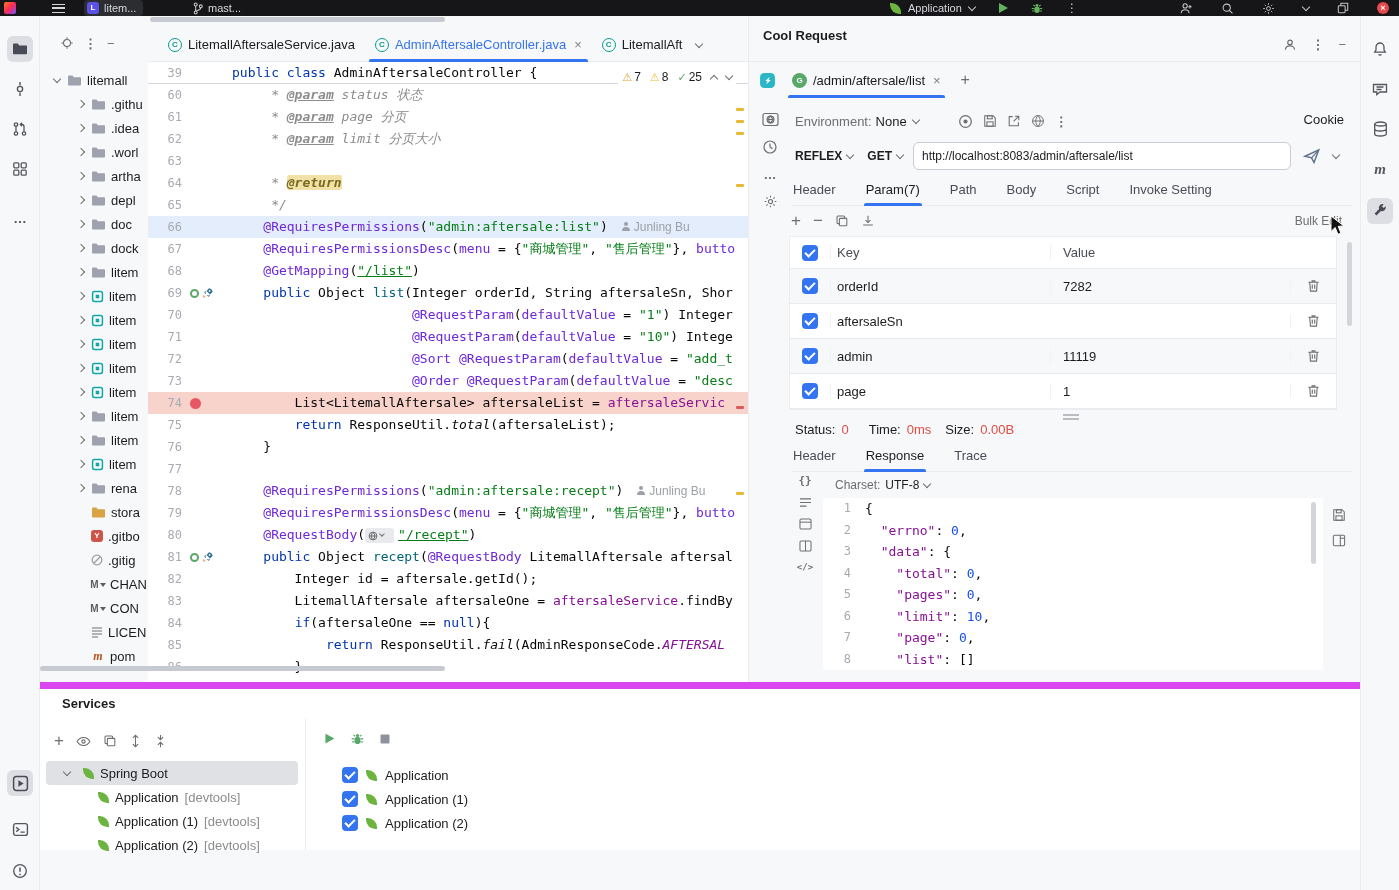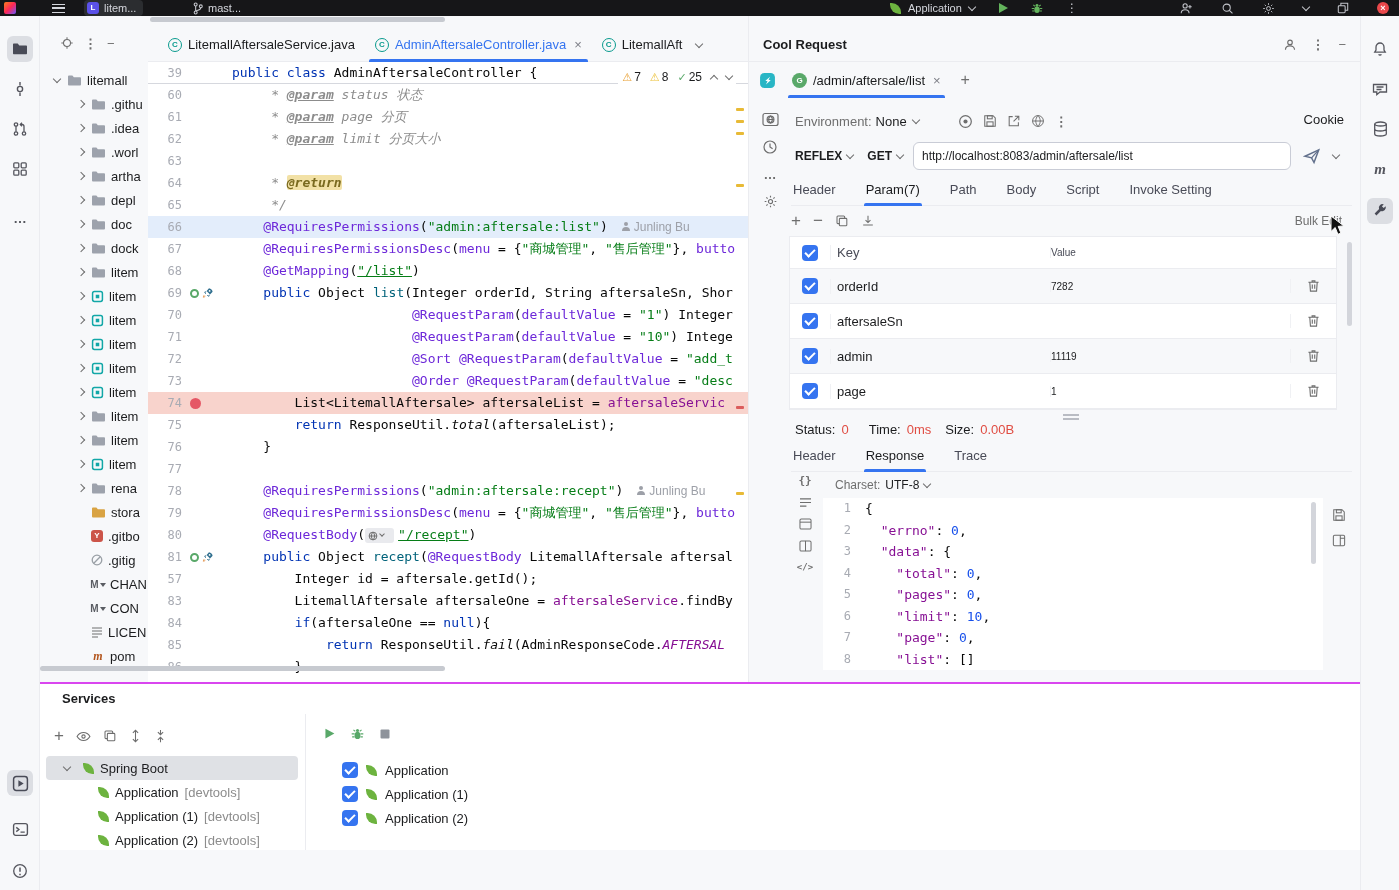--- a/index.html
+++ b/index.html
@@ -71,21 +71,21 @@
 .pico{display:inline-block;width:8px;height:9px;position:relative}
 .pico::before{content:"";position:absolute;top:0;left:2px;width:4px;height:4px;border-radius:50%;background:#9da0a8}
 .pico::after{content:"";position:absolute;bottom:0;left:0;width:8px;height:4px;border-radius:4px 4px 0 0;background:#9da0a8}
 .inlay{display:inline-flex;align-items:center;gap:2px;background:#e9eaee;border-radius:3px;padding:0 3px;margin-right:4px;height:15px;vertical-align:middle}
 #insp-widget{position:absolute;right:12px;top:51px;height:20px;display:flex;align-items:center;gap:9px;font-size:12px;background:#fff;padding:0 4px;z-index:5}
 .insp{display:flex;align-items:center;gap:2px}
 .insp .wico{font-size:11px}
 .stripe-tick{position:absolute;right:4px;width:8px;height:3px;border-radius:1px}
 
 #cool-request{position:absolute;left:748px;top:16px;width:612px;height:666px;background:#f7f8fa;border-left:1px solid #ebecf0;overflow:hidden}
-#cr-header{position:absolute;left:0;top:12px;right:0;height:34px;border-bottom:1px solid #ebecf0;display:flex;align-items:center;padding:0 14px}
+#cr-header{position:absolute;left:0;top:12px;right:0;height:34px;border-bottom:1px solid #ebecf0;display:flex;padding:0 14px}
 #cr-title{font-weight:bold;font-size:13px}
 #cr-header .right{margin-left:auto;display:flex;gap:14px;align-items:center;color:#6e6e6e}
 #cr-tabrow{position:absolute;left:0;top:46px;right:0;height:36px;display:flex;align-items:center;padding-left:10px;gap:8px}
 .req-tab{display:flex;align-items:center;gap:6px;height:36px;padding:0 8px;position:relative;font-size:13px}
 .req-tab::after{content:"";position:absolute;left:4px;right:4px;bottom:0;height:3px;background:#3574f0;border-radius:2px 2px 0 0}
 .get-ic{width:15px;height:15px;border-radius:50%;background:#59a869;color:#fff;font:bold 8px/15px "Liberation Sans",sans-serif;text-align:center;flex:none}
 .mini-col{position:absolute;left:8px;width:26px;display:flex;flex-direction:column;align-items:center;color:#6e6e6e}
 #env-row{position:absolute;left:46px;top:88px;right:8px;height:34px;display:flex;align-items:center;gap:4px;color:#6e6e6e;font-size:13px}
 #env-row .icons{display:flex;gap:10px;margin-left:28px;align-items:center}
 #cookie-label{position:absolute;right:16px;top:96px;font-size:13px;color:#1b1c1e}
@@ -97,39 +97,39 @@
 .cr-tab.active{color:#1b1c1e}
 .cr-tab.active::after{content:"";position:absolute;left:0;right:0;bottom:-1px;height:3px;background:#3574f0;border-radius:2px 2px 0 0}
 #cr-toolbar{position:absolute;left:42px;top:192px;right:8px;height:26px;display:flex;align-items:center;gap:12px;color:#6e6e6e}
 #bulk-edit{position:absolute;right:10px;font-size:12px;color:#6e6e6e}
 #param-table{position:absolute;left:40px;top:220px;width:548px;background:#fff;border:1px solid #ebecf0}
 .p-row{display:flex;height:35px;align-items:center;border-bottom:1px solid #ebecf0;background:#fff}
 .p-row.head{height:32px}
 .p-row.alt{background:#f7f8fa}
 .p-cell-cb{width:40px;display:flex;justify-content:center;flex:none}
 .p-cell-key{width:220px;padding-left:6px;border-left:1px solid #f0f1f4;flex:none;font-size:13px}
-.p-cell-val{width:240px;padding-left:0;border-left:1px solid #f0f1f4;flex:none;font-size:10px}
+.p-cell-val{width:240px;padding-left:12px;border-left:1px solid #f0f1f4;flex:none;font-size:13px}
 .p-cell-del{width:46px;display:flex;justify-content:center;border-left:1px solid #f0f1f4;flex:none}
 .cb{width:16px;height:16px;border-radius:4px;background:#3574f0;position:relative;flex:none}
 .cb::after{content:"";position:absolute;left:5px;top:2px;width:4px;height:8px;border:solid #fff;border-width:0 2px 2px 0;transform:rotate(45deg)}
 #drag-handle{position:absolute;left:314px;top:398px;width:16px;height:6px;border-top:2px solid #b9bcc3;border-bottom:2px solid #b9bcc3}
 #status-row{position:absolute;left:46px;top:402px;height:22px;display:flex;align-items:center;gap:6px;font-size:13px}
 .stat-val{color:#e04d43}
 #resp-tabs{position:absolute;left:42px;top:428px;right:8px;height:28px;display:flex;gap:26px;align-items:flex-end;border-bottom:1px solid #ebecf0}
 #charset-row{position:absolute;left:86px;top:458px;height:22px;display:flex;align-items:center;gap:5px;font-size:12px}
 #charset-row .lbl{color:#6e6e6e}
 #resp-icons{position:absolute;left:44px;top:458px;width:24px;display:flex;flex-direction:column;gap:10px;align-items:center;color:#6e6e6e}
 #json-view{position:absolute;left:74px;top:482px;width:500px;height:172px;background:#fff;overflow:hidden}
 .j-row{height:21.5px;display:flex;font:13px/21.5px "DejaVu Sans Mono",monospace;white-space:pre}
 .j-num{width:28px;text-align:right;color:#a8abb3;font-size:12px;flex:none;margin-right:14px}
 #resp-right-icons{position:absolute;right:14px;top:492px;display:flex;flex-direction:column;gap:12px;color:#6e6e6e}
 
 #right-strip{position:absolute;left:1360px;top:16px;width:39px;height:874px;background:#f7f8fa;border-left:1px solid #ebecf0;z-index:10}
 
-#services{position:absolute;left:40px;top:682px;width:1320px;height:168px;background:#fff;border-top:2px solid #d946ef}
+#services{position:absolute;left:40px;top:682px;width:1320px;height:168px;background:#fff;border-top:7px solid #d946ef}
 #svc-title{position:absolute;left:22px;top:7px;font-weight:bold;font-size:13px}
 #svc-toolbar-l{position:absolute;left:14px;top:42px;display:flex;gap:12px;color:#6e6e6e;align-items:center}
 #svc-toolbar-r{position:absolute;left:283px;top:42px;display:flex;gap:14px;align-items:center}
 #svc-divider{position:absolute;left:265px;top:30px;bottom:0;width:1px;background:#ebecf0}
 #svc-tree-host{position:absolute;left:0;top:72px;width:264px}
 .svc-row{height:24px;display:flex;align-items:center;padding-left:18px;gap:6px;font-size:13px;margin:0 6px;border-radius:4px;white-space:nowrap}
 .svc-row.sel{background:#dfe1e5}
 .svc-row.child{padding-left:52px}
 .svc-suffix{color:#8c8c8c}
 #svc-cb-host{position:absolute;left:302px;top:74px}
@@ -524,21 +524,21 @@
                 <circle cx="8" cy="8" r="6.2"></circle>
                 <path d="M1.8 8h12.4M8 1.8c-3.4 3.6-3.4 8.8 0 12.4 3.4-3.6 3.4-8.8 0-12.4z"></path>
               </g>
             </svg><span class="chev down" style="width:4px;height:4px;margin-bottom:2px"></span></span><span class="tsu">"/recept"</span><span class="tp">)</span></span></div>
       <div class="code-row"><span class="lnum">81</span><span class="gicons"><span class="api-ring"></span><svg width="12" height="12" viewBox="0 0 12 12">
             <path d="M7 1.2c1.9.2 3.4 1.7 3.6 3.6L8 7.4 4.6 4 7 1.2z" fill="#2e6e8e"></path>
             <circle cx="7.6" cy="3.9" r="0.9" fill="#fff"></circle>
             <path d="M4.2 4.6L2.6 5.4l1.4 1.3M7.4 7.8l-.8 1.6-1.3-1.3" stroke="#2e6e8e" stroke-width="1" fill="none"></path>
             <path d="M2.2 8.2c-.6.6-.9 2-.9 2s1.4-.3 2-.9" stroke="#e38c3e" stroke-width="1" fill="none"></path>
           </svg></span><span class="code-text"><span class="tp">    </span><span class="tk">public </span><span class="tp">Object </span><span class="tm">recept</span><span class="tp">(</span><span class="ta">@RequestBody </span><span class="tp">LitemallAftersale aftersal</span></span></div>
-      <div class="code-row"><span class="lnum">57</span><span class="gicons"></span><span class="code-text"><span class="tp">        Integer id = aftersale.getId();</span></span></div>
+      <div class="code-row"><span class="lnum">82</span><span class="gicons"></span><span class="code-text"><span class="tp">        Integer id = aftersale.getId();</span></span></div>
       <div class="code-row"><span class="lnum">83</span><span class="gicons"></span><span class="code-text"><span class="tp">        LitemallAftersale aftersaleOne = </span><span class="tf">aftersaleService</span><span class="tp">.findBy</span></span></div>
       <div class="code-row"><span class="lnum">84</span><span class="gicons"></span><span class="code-text"><span class="tp">        </span><span class="tk">if</span><span class="tp">(aftersaleOne == </span><span class="tk">null</span><span class="tp">){</span></span></div>
       <div class="code-row"><span class="lnum">85</span><span class="gicons"></span><span class="code-text"><span class="tp">            </span><span class="tk">return </span><span class="tp">ResponseUtil.</span><span class="tms">fail</span><span class="tp">(AdminResponseCode.</span><span class="tfc">AFTERSAL</span></span></div>
       <div class="code-row"><span class="lnum">86</span><span class="gicons"></span><span class="code-text"><span class="tp">        }</span></span></div>
     </div>
 
   <span class="stripe-tick" style="top:92px;background:#e8ba36"></span>
   <span class="stripe-tick" style="top:104px;background:#e8ba36"></span>
   <span class="stripe-tick" style="top:116px;background:#e8ba36"></span>
   <span class="stripe-tick" style="top:168px;background:#e8ba36"></span>

